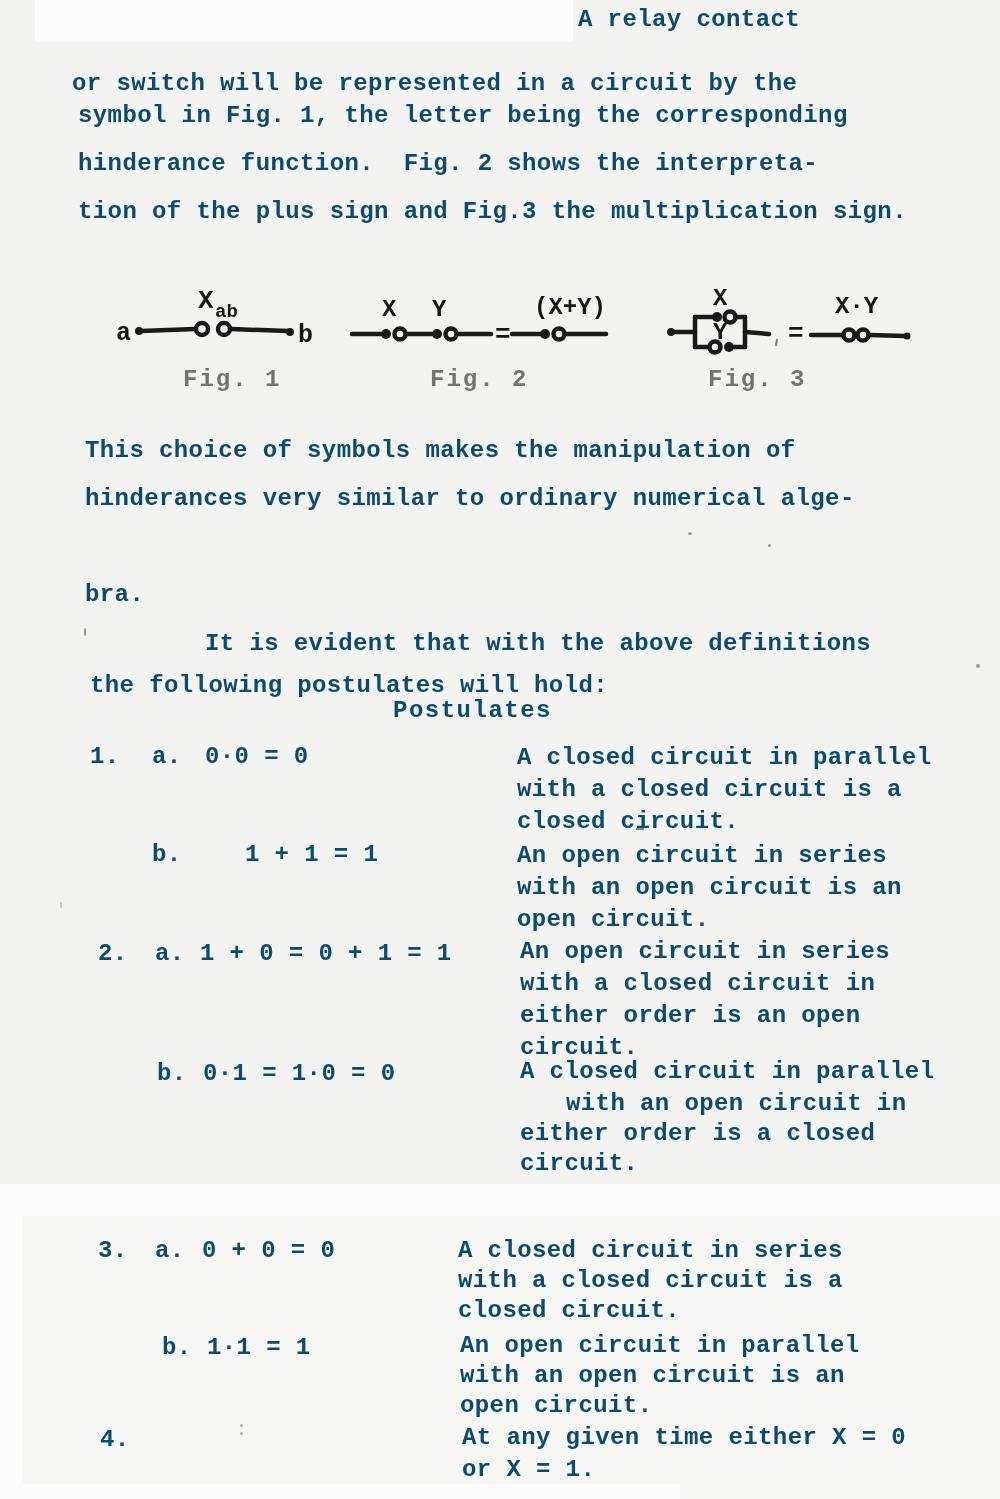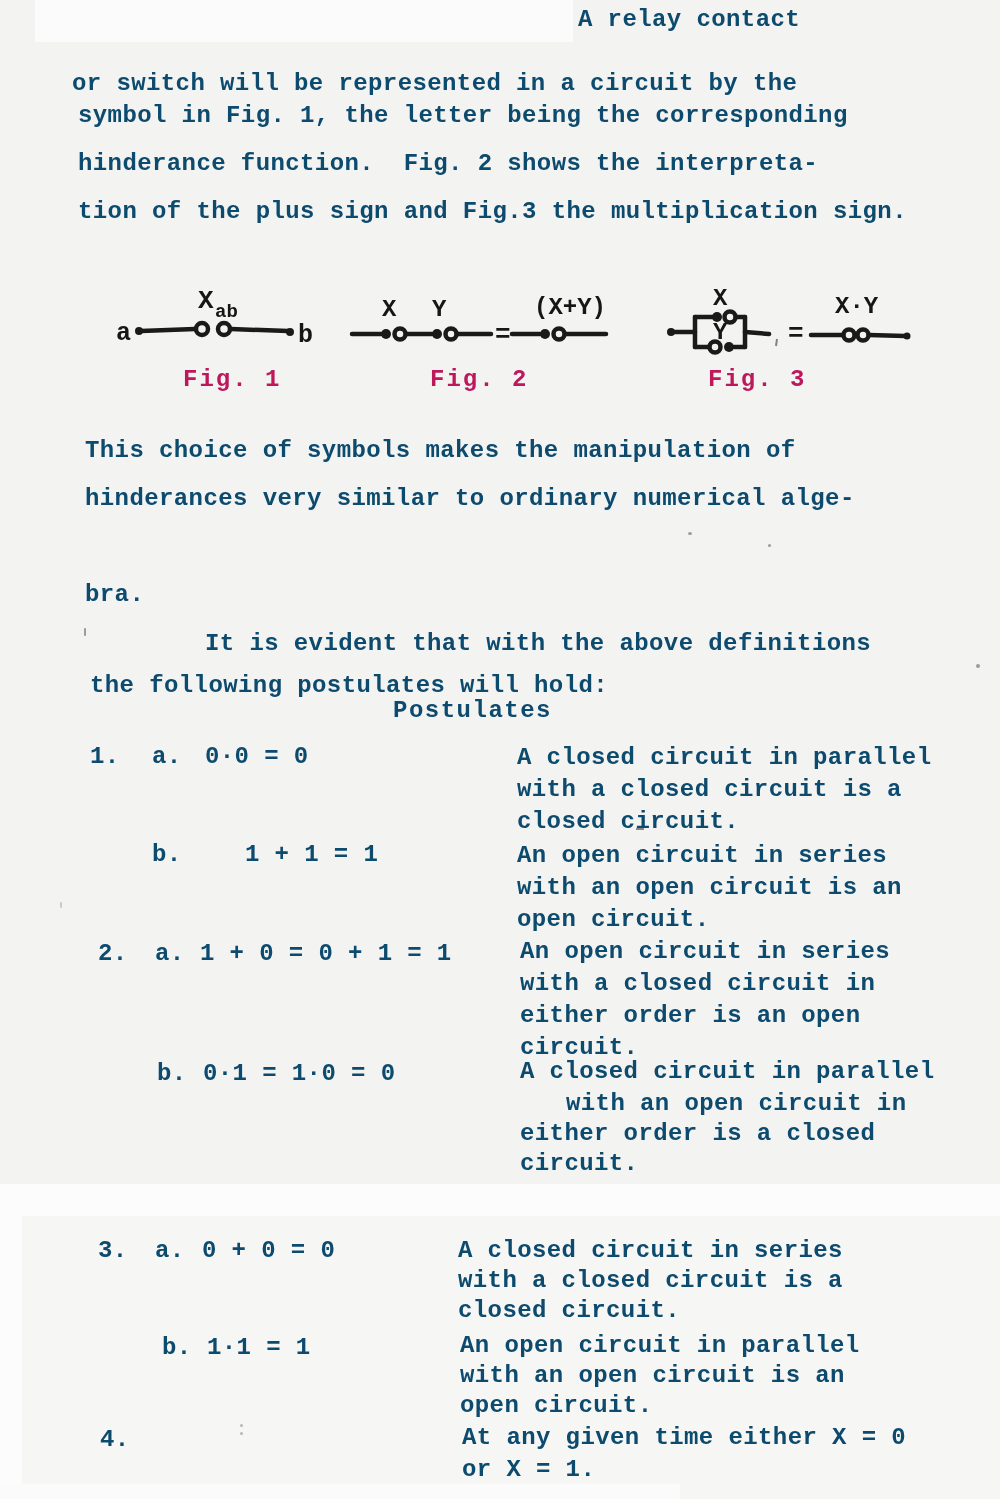--- a/index.html
+++ b/index.html
@@ -2,21 +2,21 @@
 <html><head>
 <meta charset="utf-8">
 <title>Document</title>
 <style>
   html,body{margin:0;padding:0;background:#e8e8e7;}
   .page{position:relative;width:1000px;height:1499px;background:#f3f3f2;overflow:hidden;
         font-family:"Liberation Mono", monospace;color:#1a1a1a;}
   .patch{position:absolute;}
   .t{position:absolute;font-weight:700;font-size:24px;line-height:28px;white-space:pre;
      letter-spacing:0.4px;color:#0c4a6e;}
-  .figlabel{position:absolute;font-weight:700;font-size:24px;white-space:pre;letter-spacing:2px;color:#be185d;}
+  .figlabel{position:absolute;font-weight:700;font-size:24px;white-space:pre;letter-spacing:2px;color:#737373;}
   .speck{position:absolute;background:#6b6b6b;border-radius:50%;opacity:.65;}
   svg{position:absolute;overflow:visible;}
   svg text{font-family:"Liberation Mono", monospace;font-weight:700;fill:#161616;}
   .wire{stroke:#1a1a1a;stroke-width:4.5;stroke-linecap:round;fill:none;}
   .ring{stroke:#1a1a1a;stroke-width:4.5;fill:#f3f3f2;}
   .dot{fill:#1a1a1a;stroke:none;}
 </style>
 </head>
 <body>
 

